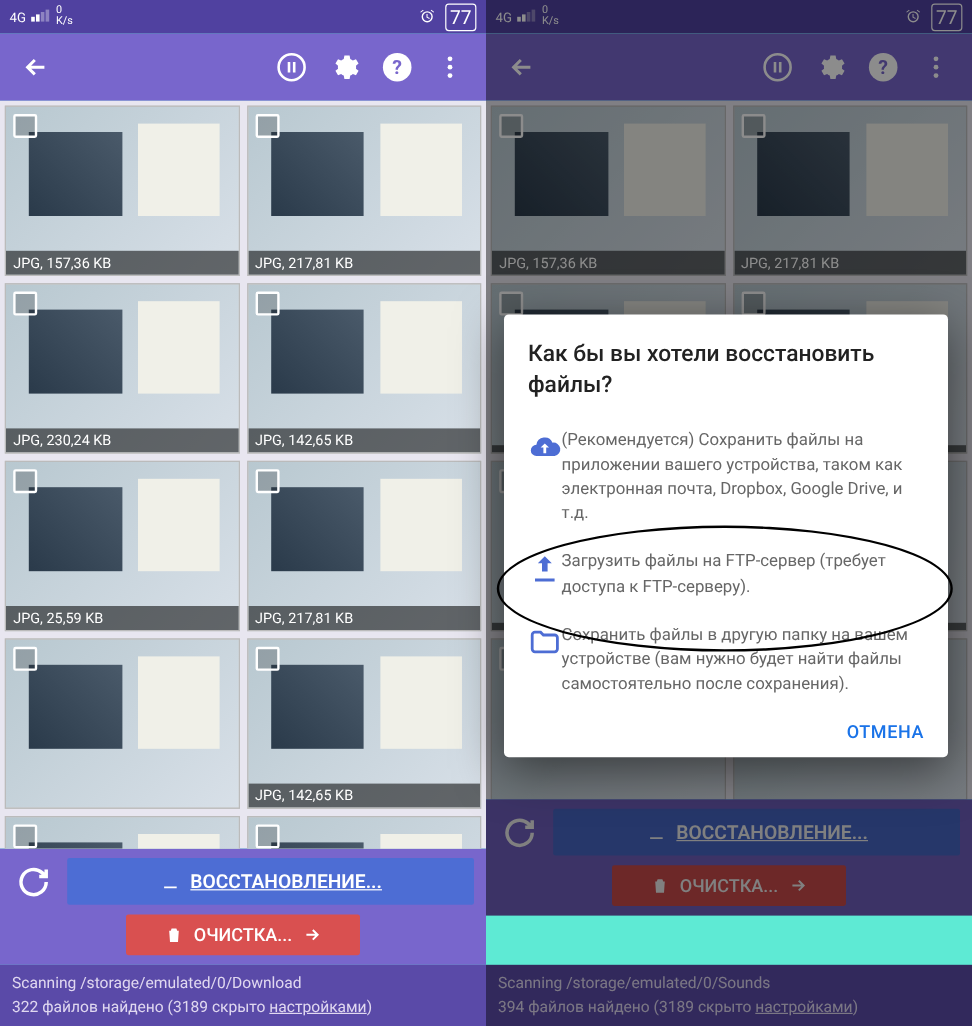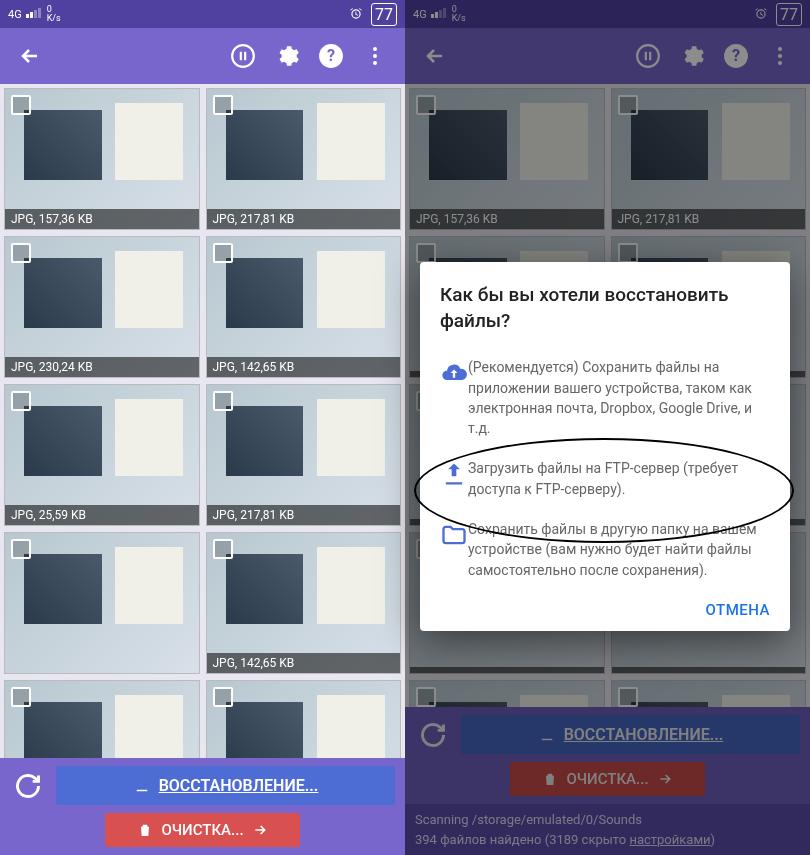--- a/index.html
+++ b/index.html
@@ -28,21 +28,21 @@
 .thumb-img::after { content:''; position:absolute; top:10%; right:8%; width:35%; height:55%; background:#f0f0e8; }
 .bottom-bar { background: #7866cc; padding: 8px 10px; display: flex; flex-direction: column; gap: 8px; }
 .action-row { display: flex; align-items: center; gap: 10px; justify-content: center; }
 .refresh-btn { width: 36px; height: 36px; display:flex; align-items:center; justify-content:center; color:#fff; }
 .restore-btn { flex:1; background:#4d6dd4; color:#fff; border:none; padding:10px 2px; font-size:16px; font-weight:600; display:flex; align-items:flex-end; gap:8px; justify-content:center; border-radius:2px; cursor:pointer;text-decoration:underline; }
 .cleanup-btn { background:#d95050; color:#fff; border:none; padding:8px 32px; font-size:15px; font-weight:500; display:flex; align-items:center; gap:8px; margin:0 auto; border-radius:2px; cursor:pointer; }
 .status-text { background:#5a4aa8; color:#e0d8f0; font-size:13px; padding:6px 10px; line-height:1.5; }
 .status-text .underline { text-decoration: underline; }
 .phone.right .content, .phone.right .app-bar, .phone.right .bottom-bar, .phone.right .status-bar { filter:brightness(.55); }
 .phone.right .bottom-bar { filter:brightness(.5); }
-.phone.right .status-text { filter:brightness(.55); }
+.phone.right .status-text { filter:brightness(.55);margin-top:41px; }
 .dialog { position:absolute; top:262px; left:420px; width:370px; background:#fff; border-radius:4px; box-shadow:0 10px 40px rgba(0,0,0,.5); z-index:20; padding:20px 0 8px; }
 .dialog-title { font-size:19px; font-weight:500; color:#222; padding:0 20px 14px; line-height:1.35; }
 .dialog-option { display:flex; padding:10px 20px; align-items:flex-start; cursor:pointer; }
 .dialog-option .opt-icon { width:28px; height:28px; flex-shrink:0; display:flex; align-items:center; justify-content:center; margin-top:2px; }
 .dialog-option .opt-text { font-size:14px; color:#666; line-height:1.45; }
 .dialog-option.circled { position:relative; }
 .circle-annotation { position:absolute; border:2px solid #000; border-radius:50%; width:380px; height:105px; left:414px; top:438px; z-index:25; pointer-events:none; }
 .dialog-cancel { text-align:right; padding:10px 20px 4px; }
 .dialog-cancel button { background:none; border:none; color:#1a73e8; font-size:15px; font-weight:500; letter-spacing:.5px; cursor:pointer; }
 svg { display:block; }
@@ -172,20 +172,24 @@
     <button class="cleanup-btn">
       <svg width="16" height="16" viewBox="0 0 24 24" fill="#fff">
           <path d="M6 7h12l-1 14H7zM9 4h6l1 3H8zM4 7h16"></path>
         </svg>
       <span>ОЧИСТКА...</span>
       <svg width="16" height="16" viewBox="0 0 24 24" fill="none" stroke="#fff" stroke-width="2.5">
           <path d="M5 12h14M13 6l6 6-6 6"></path>
         </svg>
     </button>
   </div>
+  <div class="status-text">
+    <div>Scanning /storage/emulated/0/Download</div>
+    <div><span>322 файлов найдено (3189 скрыто </span><span class="underline">настройками</span><span>)</span></div>
+  </div>
 </div>
 
 <div class="phone right">
   <div class="status-bar">
     <div class="status-left">
       <span class="signal-4g">
         <span>4G</span>
         <span class="signal-bars">
             <span></span>
             <span></span>

